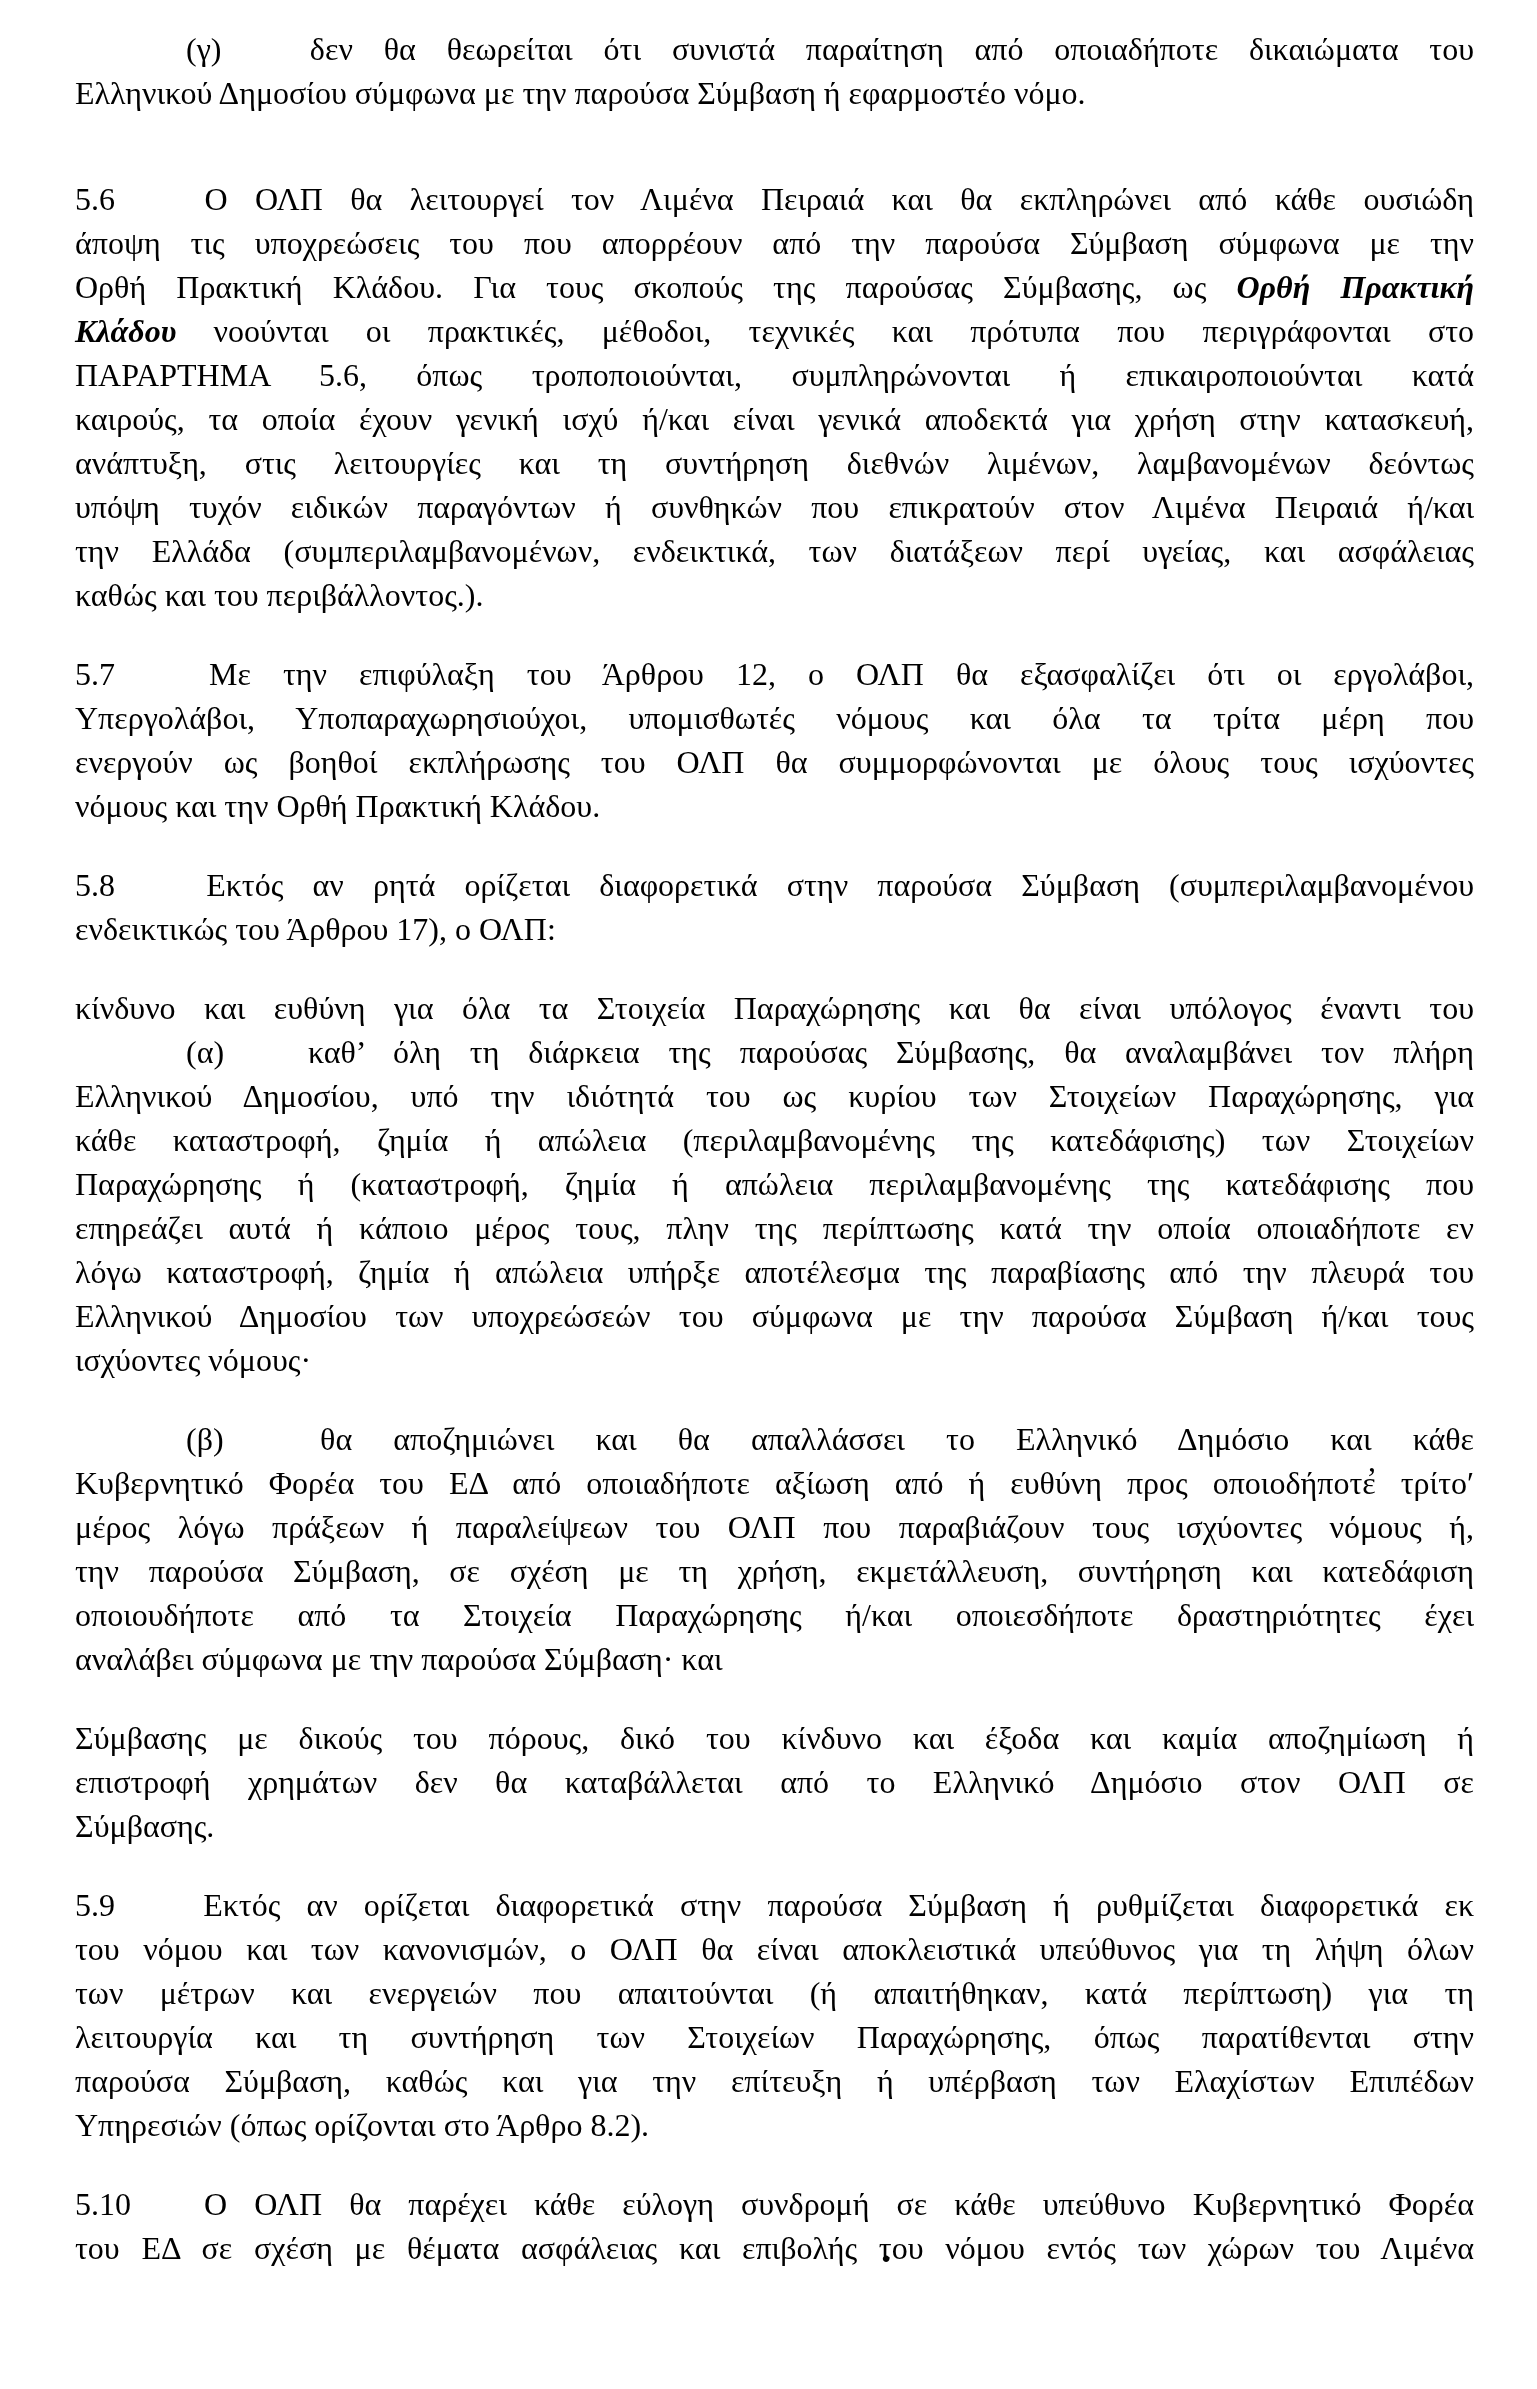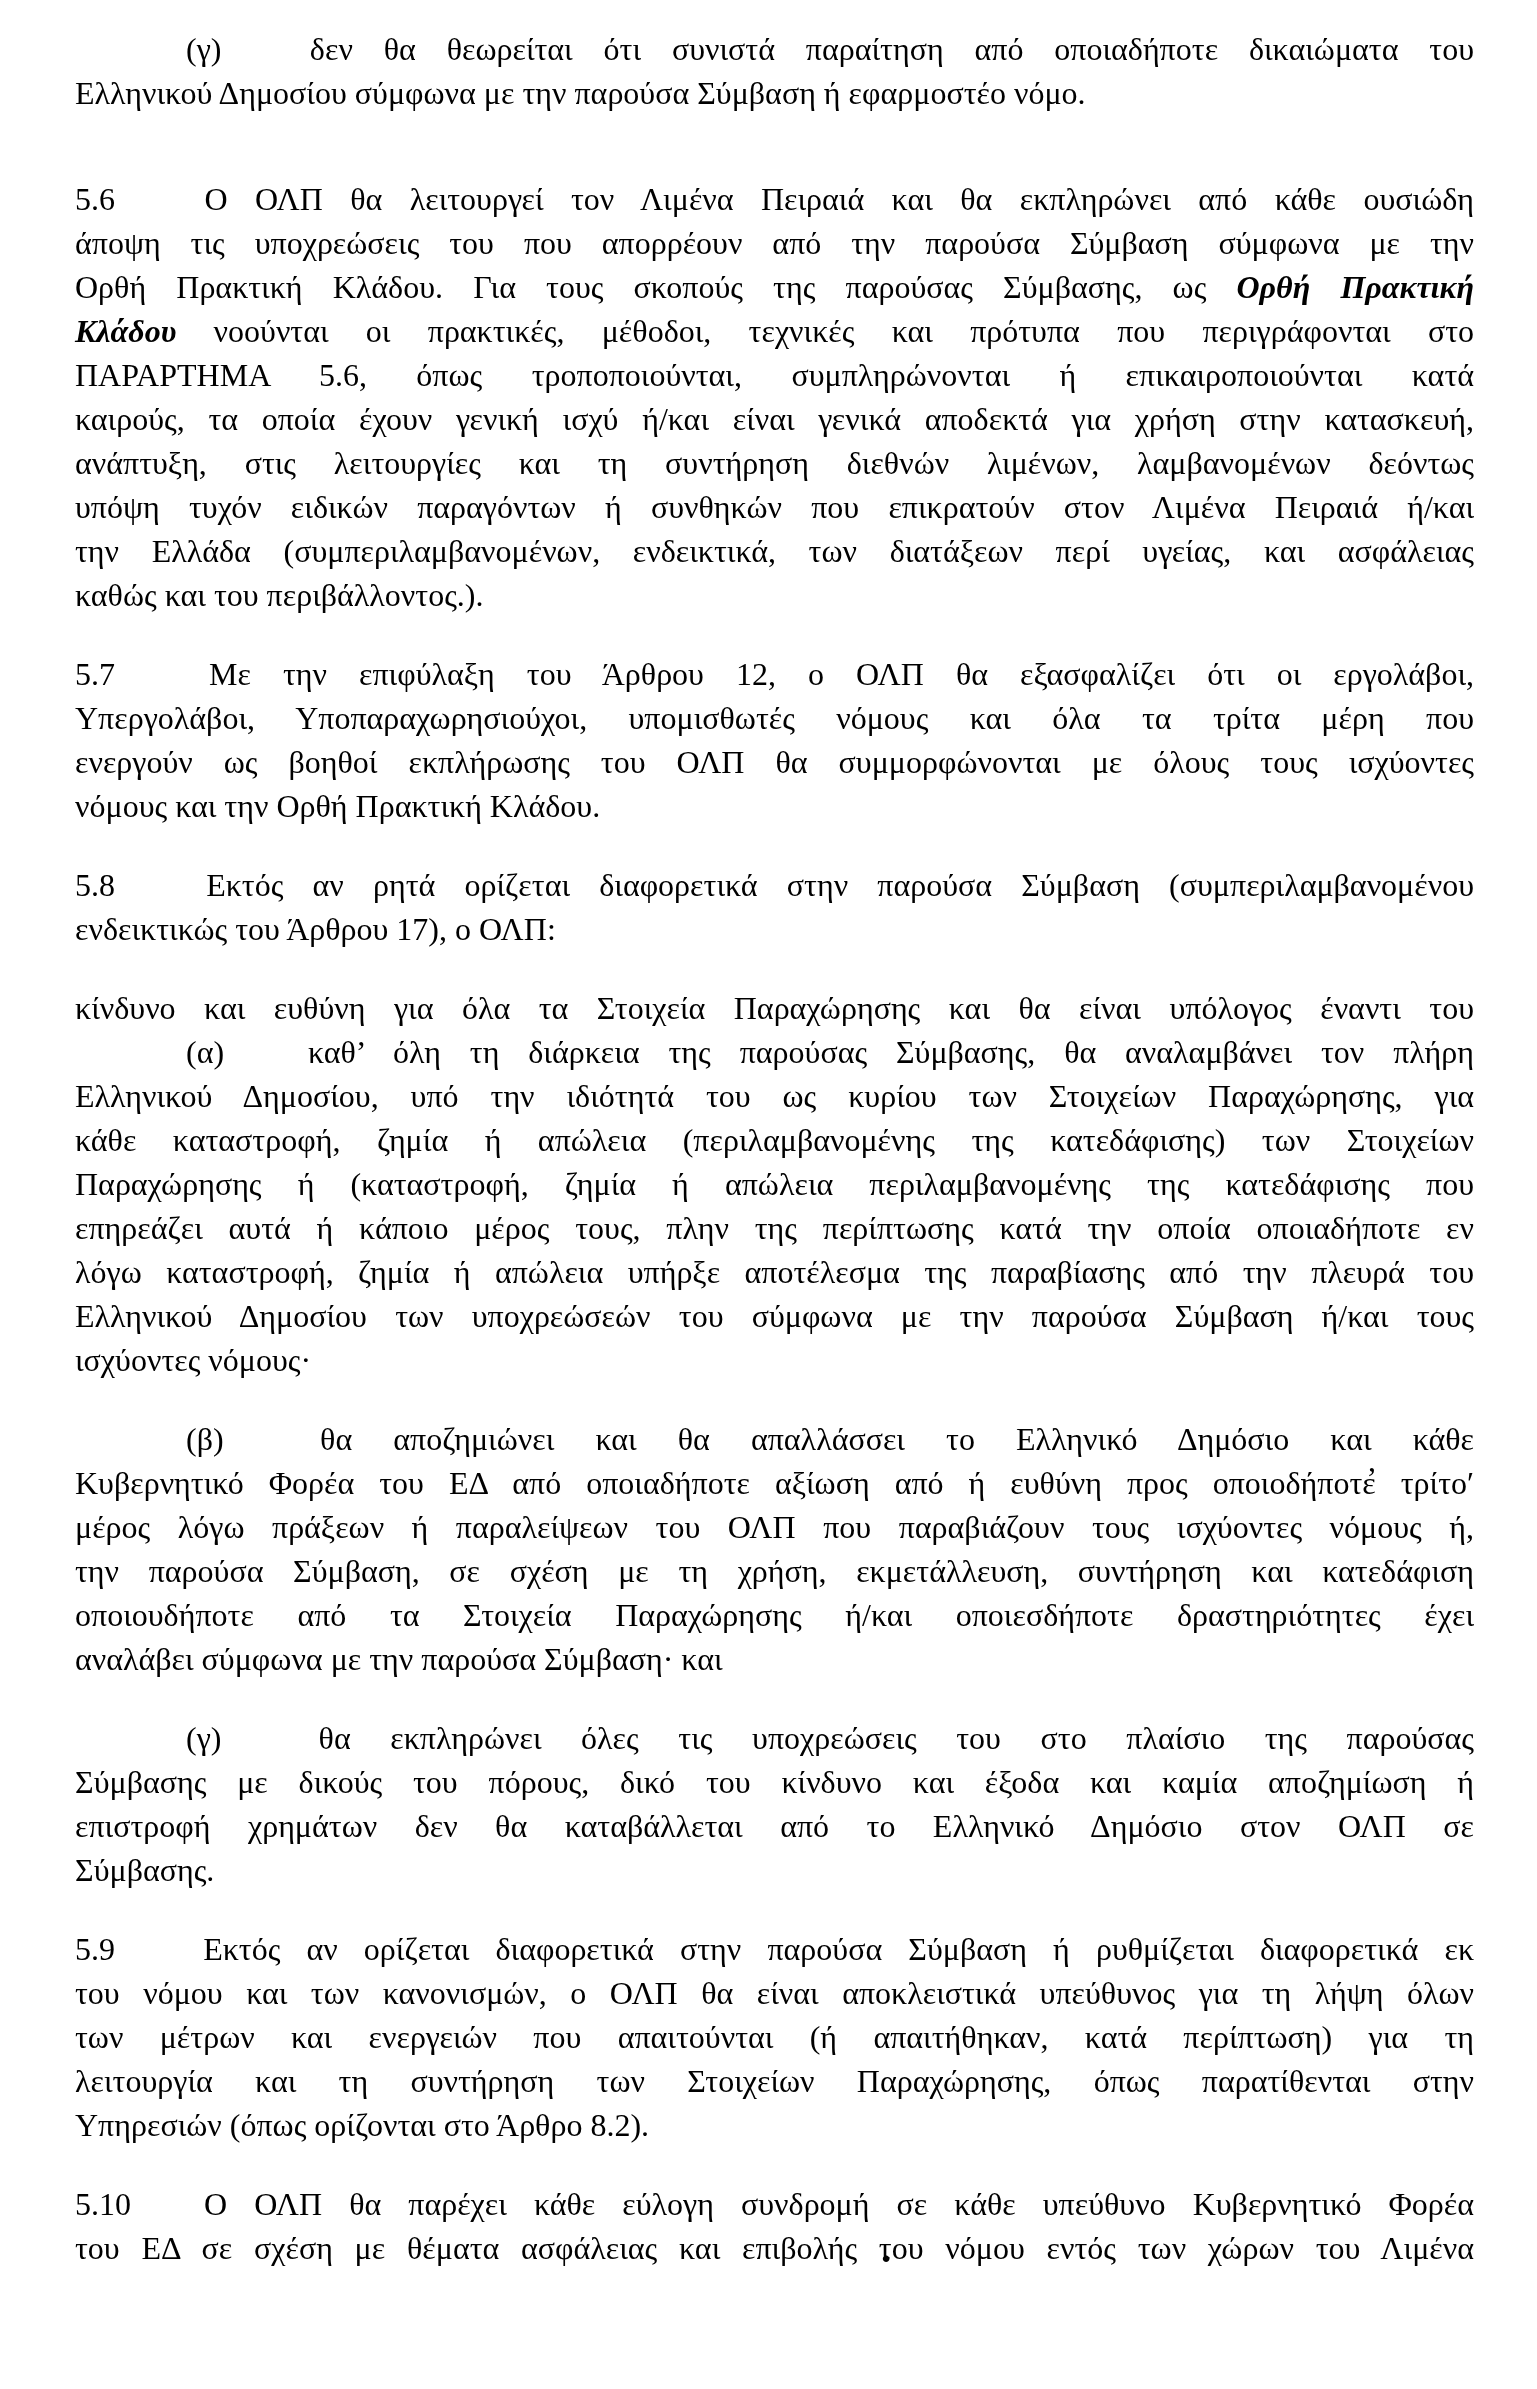--- a/index.html
+++ b/index.html
@@ -102,31 +102,31 @@
     <div class="para">
       <div class="line"><span class="m-sub">(β)</span> <span>θα αποζημιώνει και θα απαλλάσσει το Ελληνικό Δημόσιο και κάθε</span></div>
       <div class="line">Κυβερνητικό Φορέα του ΕΔ από οποιαδήποτε αξίωση από ή ευθύνη προς οποιοδήποτε τρίτο′</div>
       <div class="line">μέρος λόγω πράξεων ή παραλείψεων του ΟΛΠ που παραβιάζουν τους ισχύοντες νόμους ή,</div>
       <div class="line">την παρούσα Σύμβαση, σε σχέση με τη χρήση, εκμετάλλευση, συντήρηση και κατεδάφιση</div>
       <div class="line">οποιουδήποτε από τα Στοιχεία Παραχώρησης ή/και οποιεσδήποτε δραστηριότητες έχει</div>
       <div class="line last">αναλάβει σύμφωνα με την παρούσα Σύμβαση· και</div>
     </div>
 
     <div class="para">
-      <div class="line"><span class="m-sub">(γ)</span> <span>θα εκπληρώνει όλες τις υποχρεώσεις του στο πλαίσιο της παρούσας</span></div>
       <div class="line">Σύμβασης με δικούς του πόρους, δικό του κίνδυνο και έξοδα και καμία αποζημίωση ή</div>
       <div class="line">επιστροφή χρημάτων δεν θα καταβάλλεται από το Ελληνικό Δημόσιο στον ΟΛΠ σε</div>
       <div class="line last">Σύμβασης.</div>
     </div>
 
     <div class="para">
       <div class="line"><span class="m-sec">5.9</span> <span>Εκτός αν ορίζεται διαφορετικά στην παρούσα Σύμβαση ή ρυθμίζεται διαφορετικά εκ</span></div>
       <div class="line">του νόμου και των κανονισμών, ο ΟΛΠ θα είναι αποκλειστικά υπεύθυνος για τη λήψη όλων</div>
       <div class="line">των μέτρων και ενεργειών που απαιτούνται (ή απαιτήθηκαν, κατά περίπτωση) για τη</div>
       <div class="line">λειτουργία και τη συντήρηση των Στοιχείων Παραχώρησης, όπως παρατίθενται στην</div>
+      <div class="line">παρούσα Σύμβαση, καθώς και για την επίτευξη ή υπέρβαση των Ελαχίστων Επιπέδων</div>
       <div class="line last">Υπηρεσιών (όπως ορίζονται στο Άρθρο 8.2).</div>
     </div>
 
     <div class="para">
       <div class="line"><span class="m-sec">5.10</span> <span>Ο ΟΛΠ θα παρέχει κάθε εύλογη συνδρομή σε κάθε υπεύθυνο Κυβερνητικό Φορέα</span></div>
       <div class="line">του ΕΔ σε σχέση με θέματα ασφάλειας και επιβολής του νόμου εντός των χώρων του Λιμένα</div>
     </div>
 
   </div>
 

